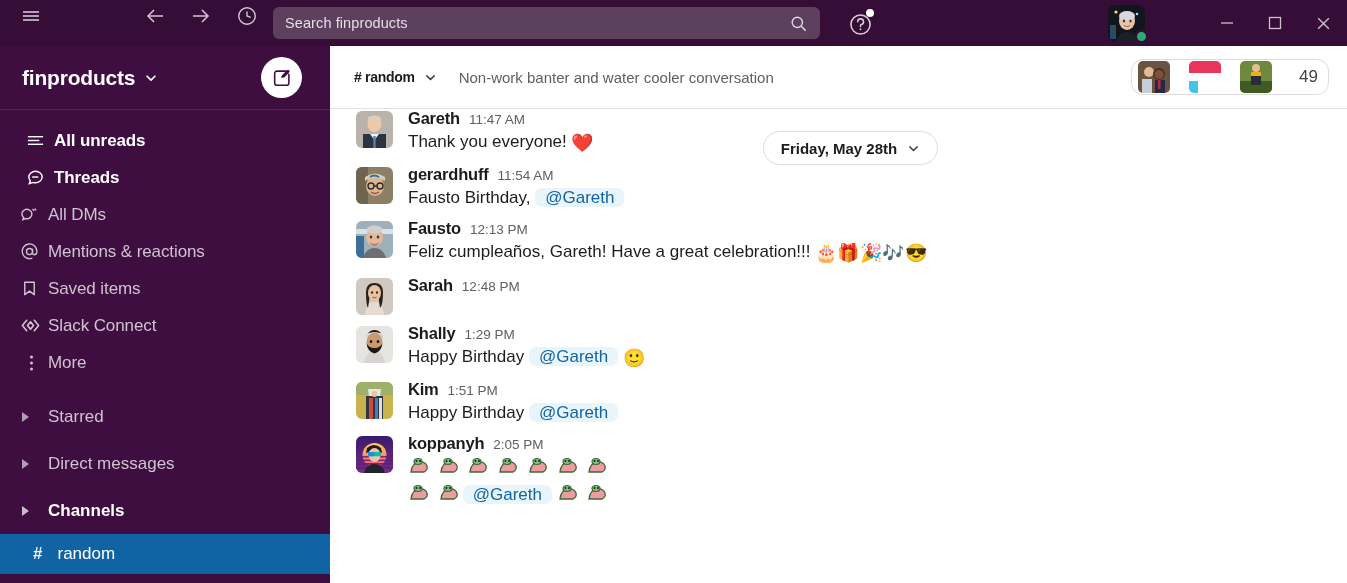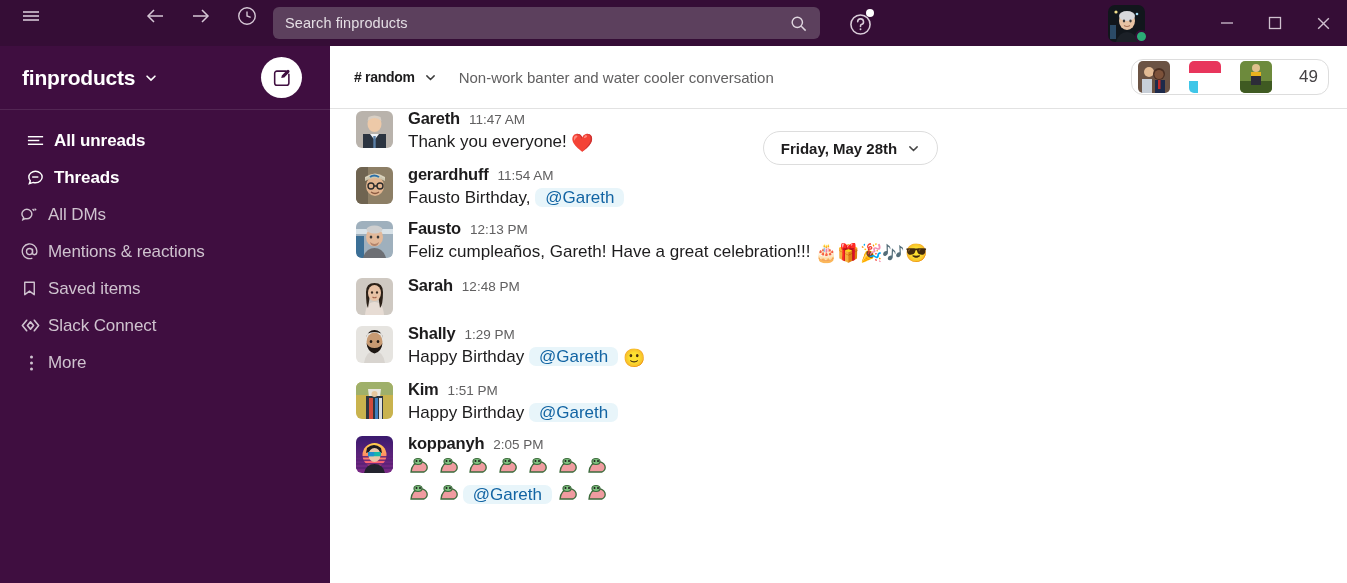--- a/index.html
+++ b/index.html
@@ -363,20 +363,38 @@
             <svg width="5" height="18" viewBox="0 0 5 18" fill="currentColor">
               <circle cx="2.5" cy="3" r="1.5"></circle>
                 <circle cx="2.5" cy="9" r="1.5"></circle>
                 <circle cx="2.5" cy="15" r="1.5"></circle>
             </svg>
           </span>
           <span class="nav-label">More</span>
         </div>
       </div>
 
+      <div class="section-list">
+        <div class="sect-item">
+          <span class="tri"></span>
+          <span>Starred</span>
+        </div>
+        <div class="sect-item">
+          <span class="tri"></span>
+          <span>Direct messages</span>
+        </div>
+        <div class="sect-item bold">
+          <span class="tri"></span>
+          <span>Channels</span>
+        </div>
+        <div class="chan-item active">
+          <span class="chan-hash">#</span>
+          <span>random</span>
+        </div>
+      </div>
     </div>
 
     <div class="main">
 
       <div class="chan-header">
         <span class="chan-title"># random</span>
         <span class="chan-caret">
           <svg width="13" height="13" viewBox="0 0 16 16" fill="none" stroke="currentColor" stroke-width="1.8" stroke-linecap="round">
               <polyline points="3.5,6 8,10.5 12.5,6"></polyline>
             </svg>

